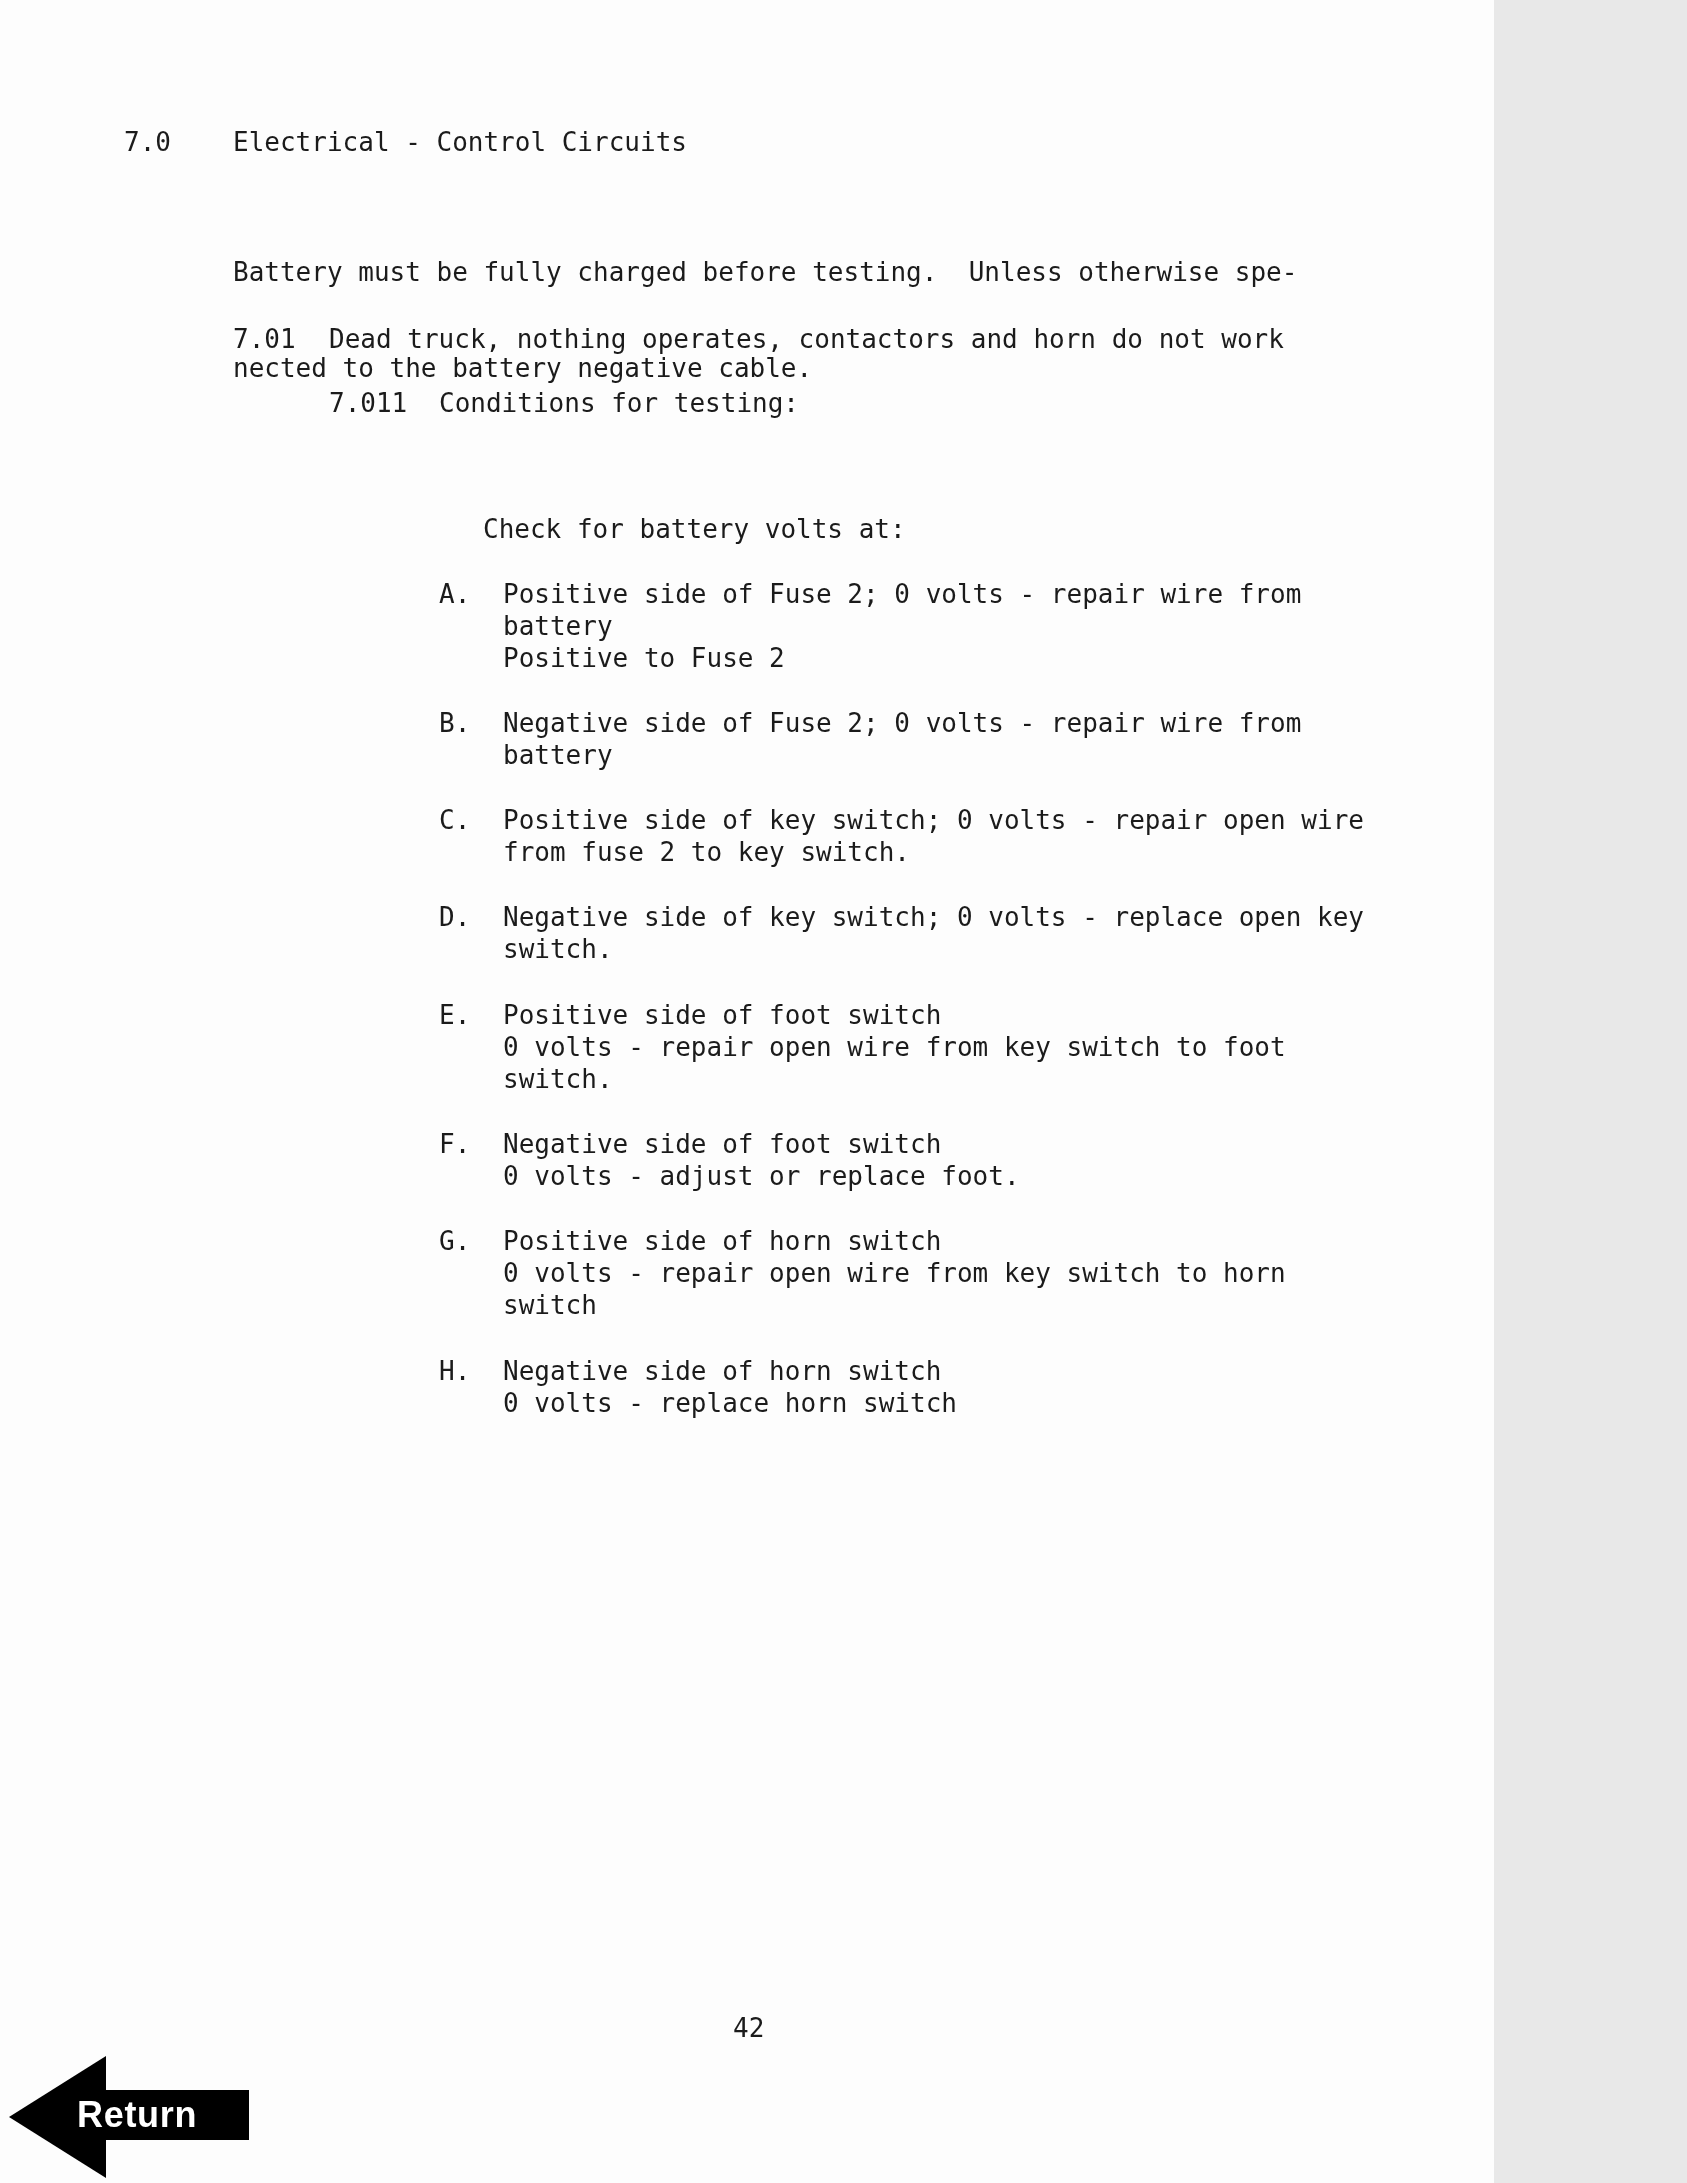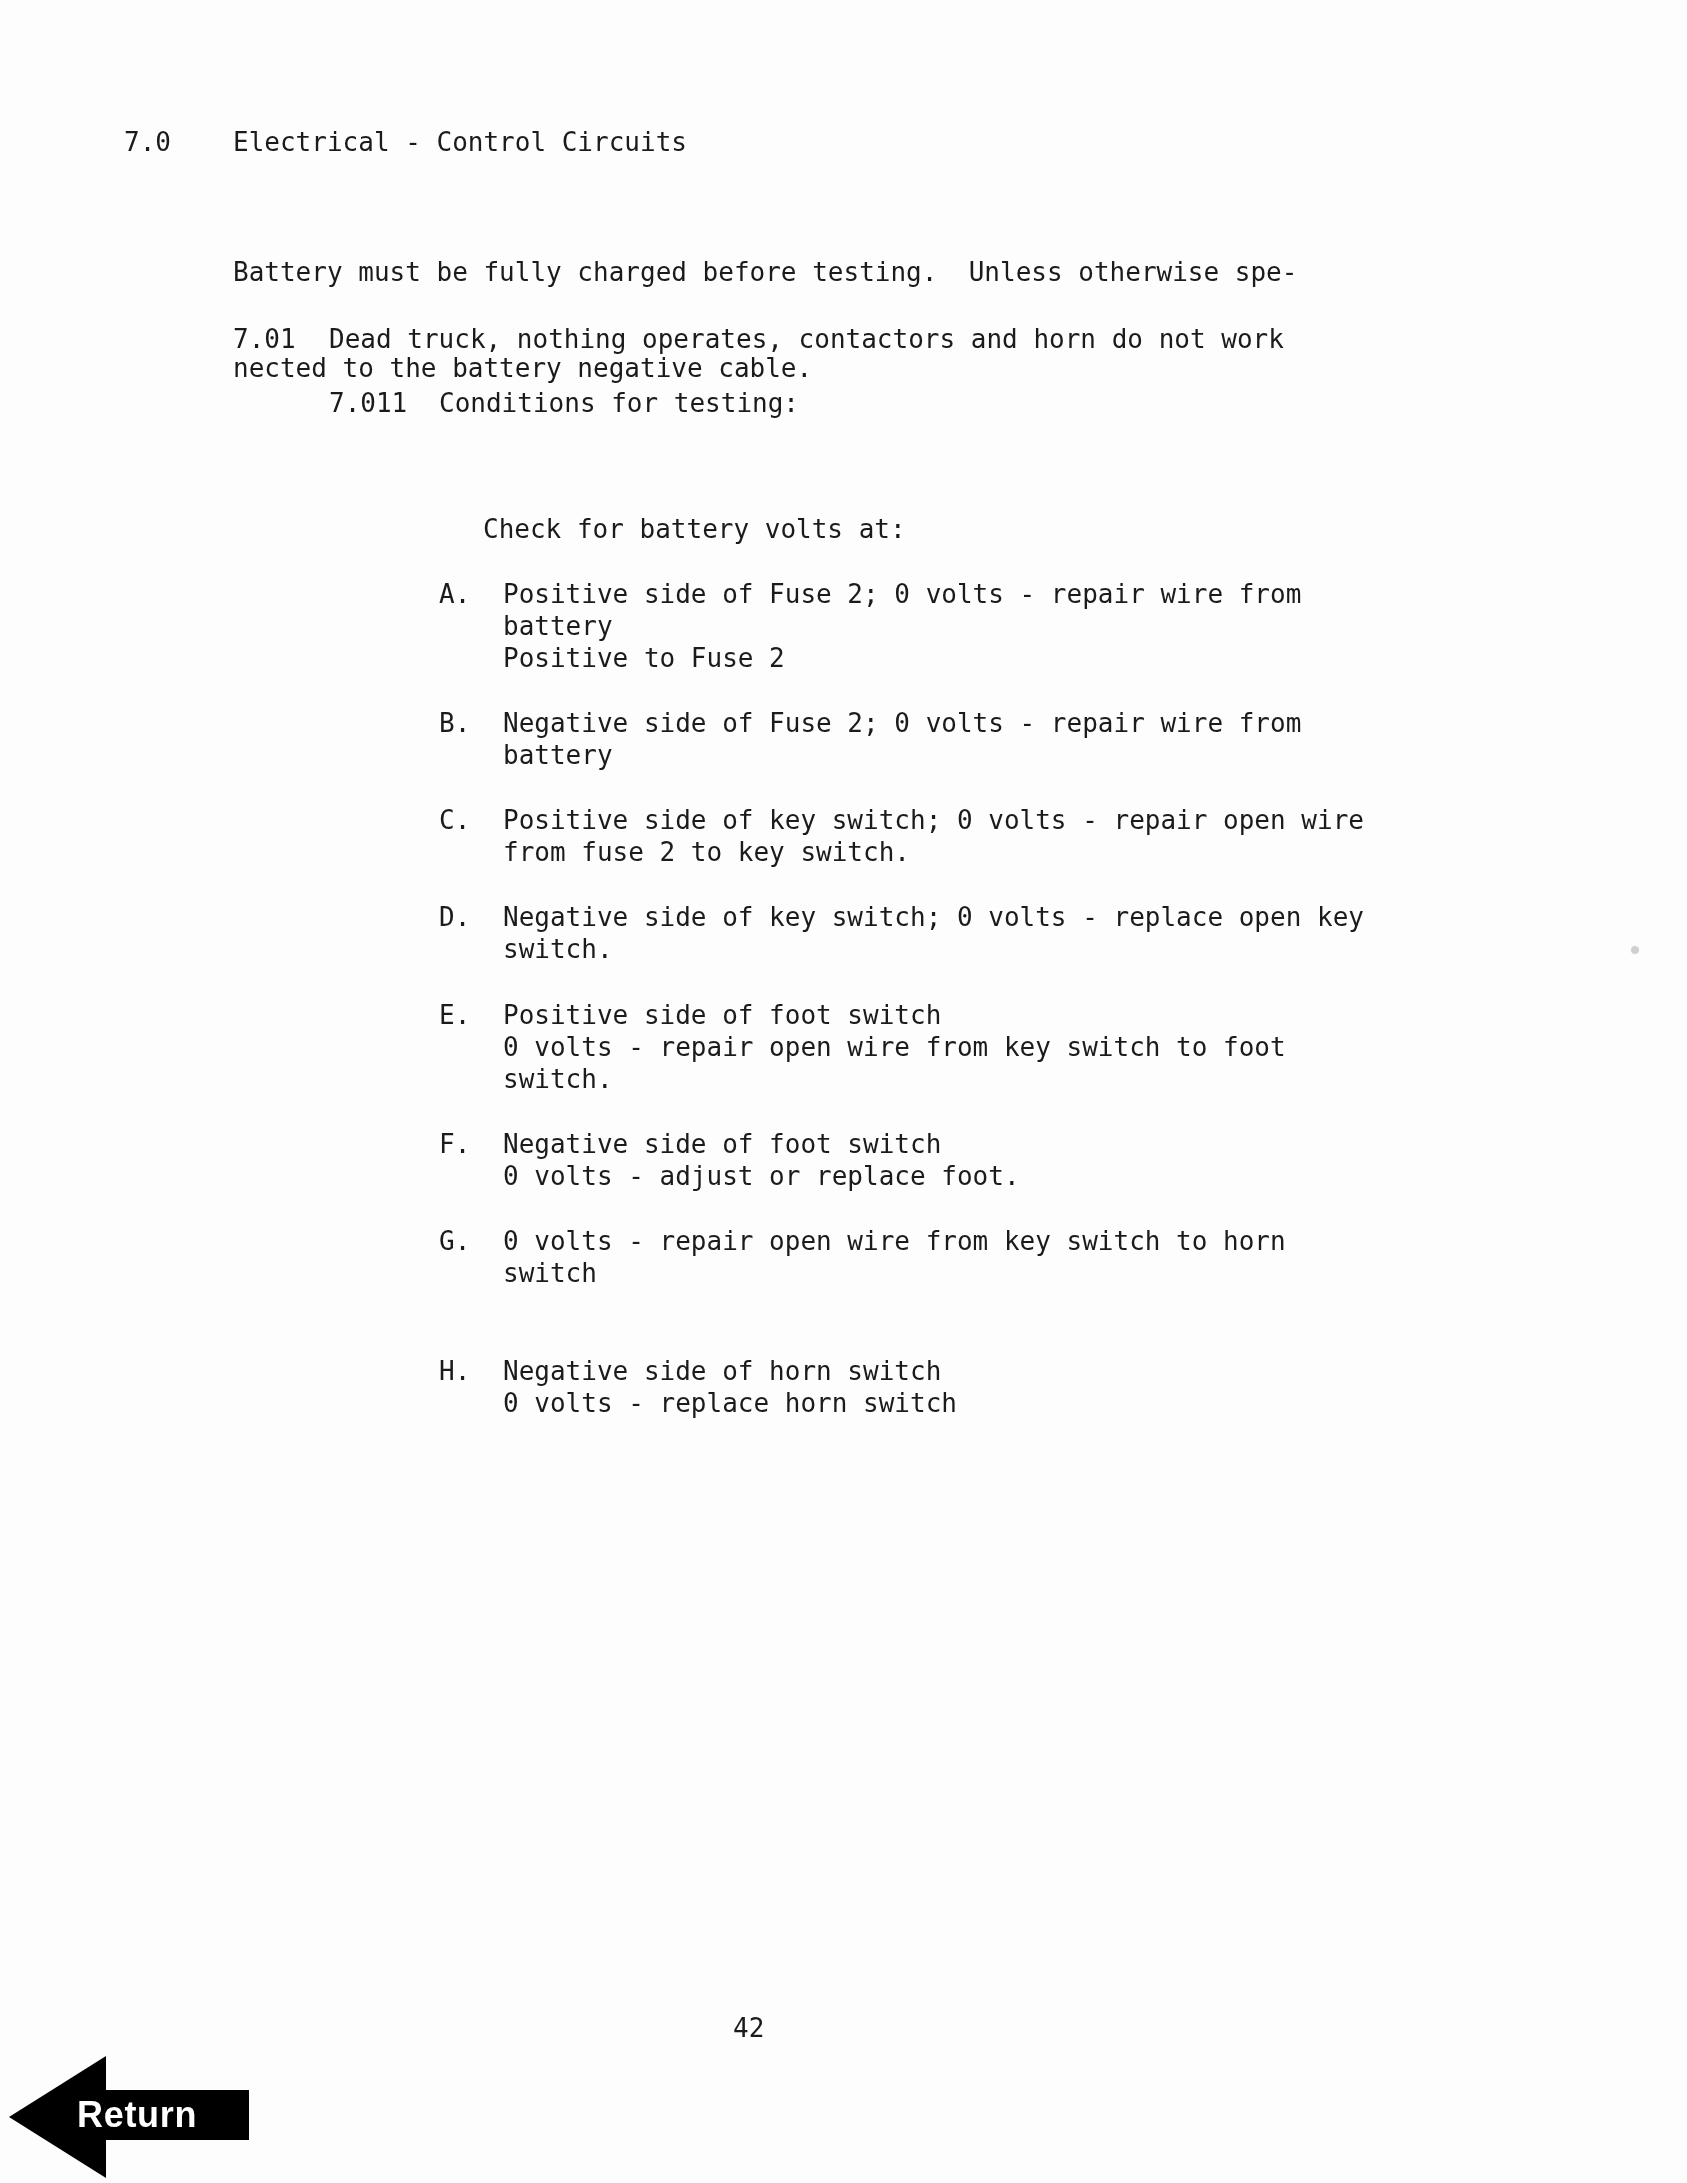--- a/index.html
+++ b/index.html
@@ -4,21 +4,21 @@
 <style>
   :root{
     --ink:#1b1b1b;
     --paper:#fdfdfd;
     --arrow-fill:#000000;
     --arrow-text:#ffffff;
   }
   html,body{margin:0;padding:0;background:#e8e8e8;}
   .page{
     position:relative;
-    width:1687px;
+    width:1494px;
     height:2183px;
     background:var(--paper);
     overflow:hidden;
     font-family:"DejaVu Sans Mono", monospace;
     font-size:26px;
     line-height:32px;
     color:var(--ink);
   }
   .t{
     position:absolute;
@@ -138,20 +138,21 @@
     <span class="item-label">F.</span>
     <div class="item-lines">
       <div>Negative side of foot switch</div>
       <div>0 volts - adjust or replace foot.</div>
     </div>
   </div>
 
   <div class="item" style="top:1225px;">
     <span class="item-label">G.</span>
     <div class="item-lines">
+      <div>Positive side of horn switch</div>
       <div>0 volts - repair open wire from key switch to horn</div>
       <div>switch</div>
     </div>
   </div>
 
   <div class="item" style="top:1355px;">
     <span class="item-label">H.</span>
     <div class="item-lines">
       <div>Negative side of horn switch</div>
       <div>0 volts - replace horn switch</div>

